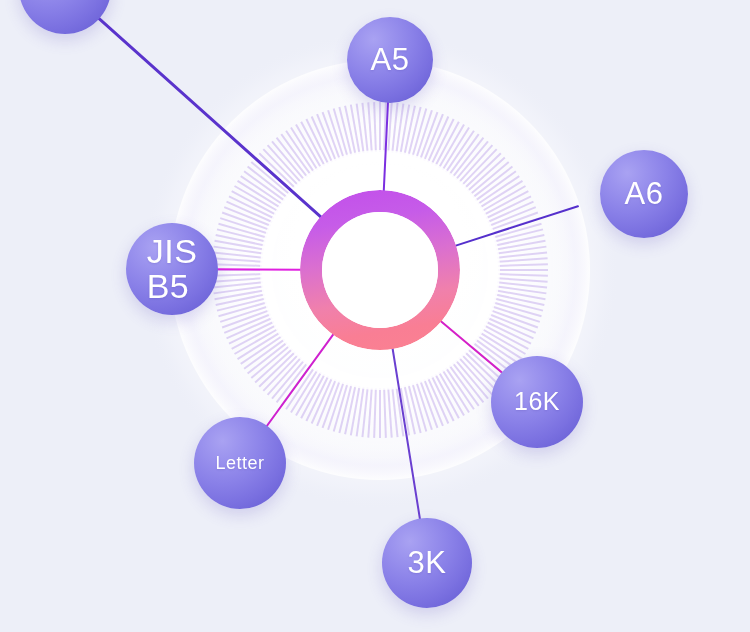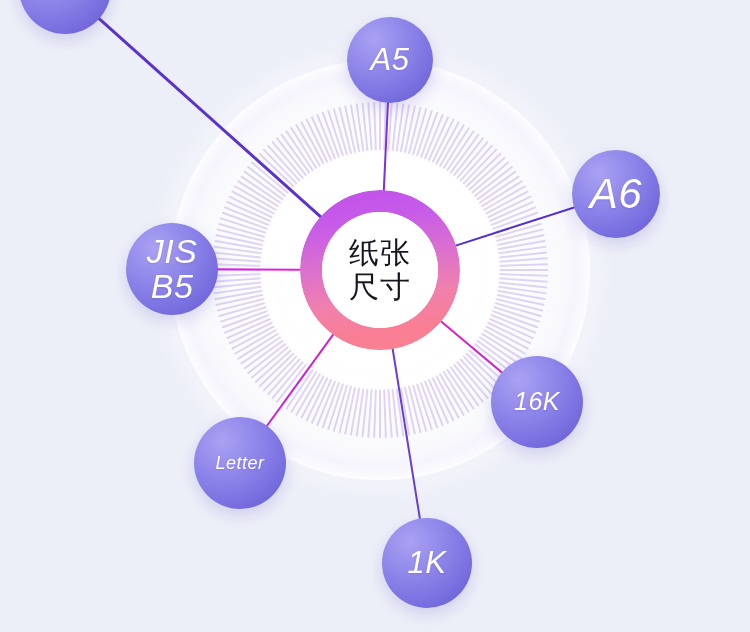--- a/index.html
+++ b/index.html
@@ -28,34 +28,32 @@
     width: 750px;
     height: 632px;
     display: block;
   }
   .node {
     position: absolute;
     border-radius: 50%;
     display: flex;
     align-items: center;
     justify-content: center;
-    text-align: center;
     color: #ffffff;
     line-height: 1.02;
     letter-spacing: 0.5px;
     background:
       radial-gradient(circle at 31% 26%,
         #a9a2f2 0%,
         #9b93ee 20%,
         #8a81e8 45%,
         #7a70e0 68%,
         #6a61d6 88%,
         #635ad0 100%);
     box-shadow: 0 6px 16px rgba(88, 76, 190, 0.20);
-    font-style: italic;
   }
   .node-label {
     display: block;
     white-space: pre-line;
     text-shadow: 0 1px 2px rgba(70, 58, 160, 0.18);
   }
   .center-label {
     position: absolute;
     display: flex;
     align-items: center;
@@ -309,38 +307,36 @@
         <line x1="334.20" y1="333.14" x2="264.66" y2="429.00" stroke="#cf20cf" stroke-width="2" stroke-linecap="round"></line>
         <line x1="302.00" y1="269.63" x2="214.00" y2="269.20" stroke="#e020e0" stroke-width="2" stroke-linecap="round"></line>
       </g>
   </svg>
 
   <svg class="layer" viewBox="0 0 750 632" xmlns="http://www.w3.org/2000/svg">
     <circle cx="380" cy="270" r="80" fill="url(#ringGrad)" mask="url(#ringMask)"></circle>
     <circle cx="380" cy="270" r="58" fill="#ffffff"></circle>
   </svg>
 
-  <div class="center-label" id="center-label" style="left: 322px; top: 212px; width: 116px; height: 116px; font-size: 30px; color: rgb(21, 22, 31); white-space: pre-line;">纸张
-尺寸</div>
 
   <div id="nodes">
       <div class="node" style="left: 19px; top: -58px; width: 92px; height: 92px; font-size: 28px;">
         <span class="node-label"></span>
       </div>
       <div class="node" style="left: 347px; top: 17px; width: 86px; height: 86px; font-size: 31px;">
         <span class="node-label">A5</span>
       </div>
-      <div class="node" style="left: 572px; top: 150px; width: 88px; height: 88px; font-size: 42px;">
+      <div class="node" style="left: 600px; top: 150px; width: 88px; height: 88px; font-size: 31px;">
         <span class="node-label">A6</span>
       </div>
       <div class="node" style="left: 491px; top: 356px; width: 92px; height: 92px; font-size: 25px;">
         <span class="node-label">16K</span>
       </div>
       <div class="node" style="left: 382px; top: 518px; width: 90px; height: 90px; font-size: 31px;">
-        <span class="node-label">1K</span>
+        <span class="node-label">3K</span>
       </div>
       <div class="node" style="left: 194px; top: 417px; width: 92px; height: 92px; font-size: 18px;">
         <span class="node-label">Letter</span>
       </div>
       <div class="node" style="left: 126px; top: 223px; width: 92px; height: 92px; font-size: 34px;">
         <span class="node-label">JIS
 B5</span>
       </div>
     </div>
 

